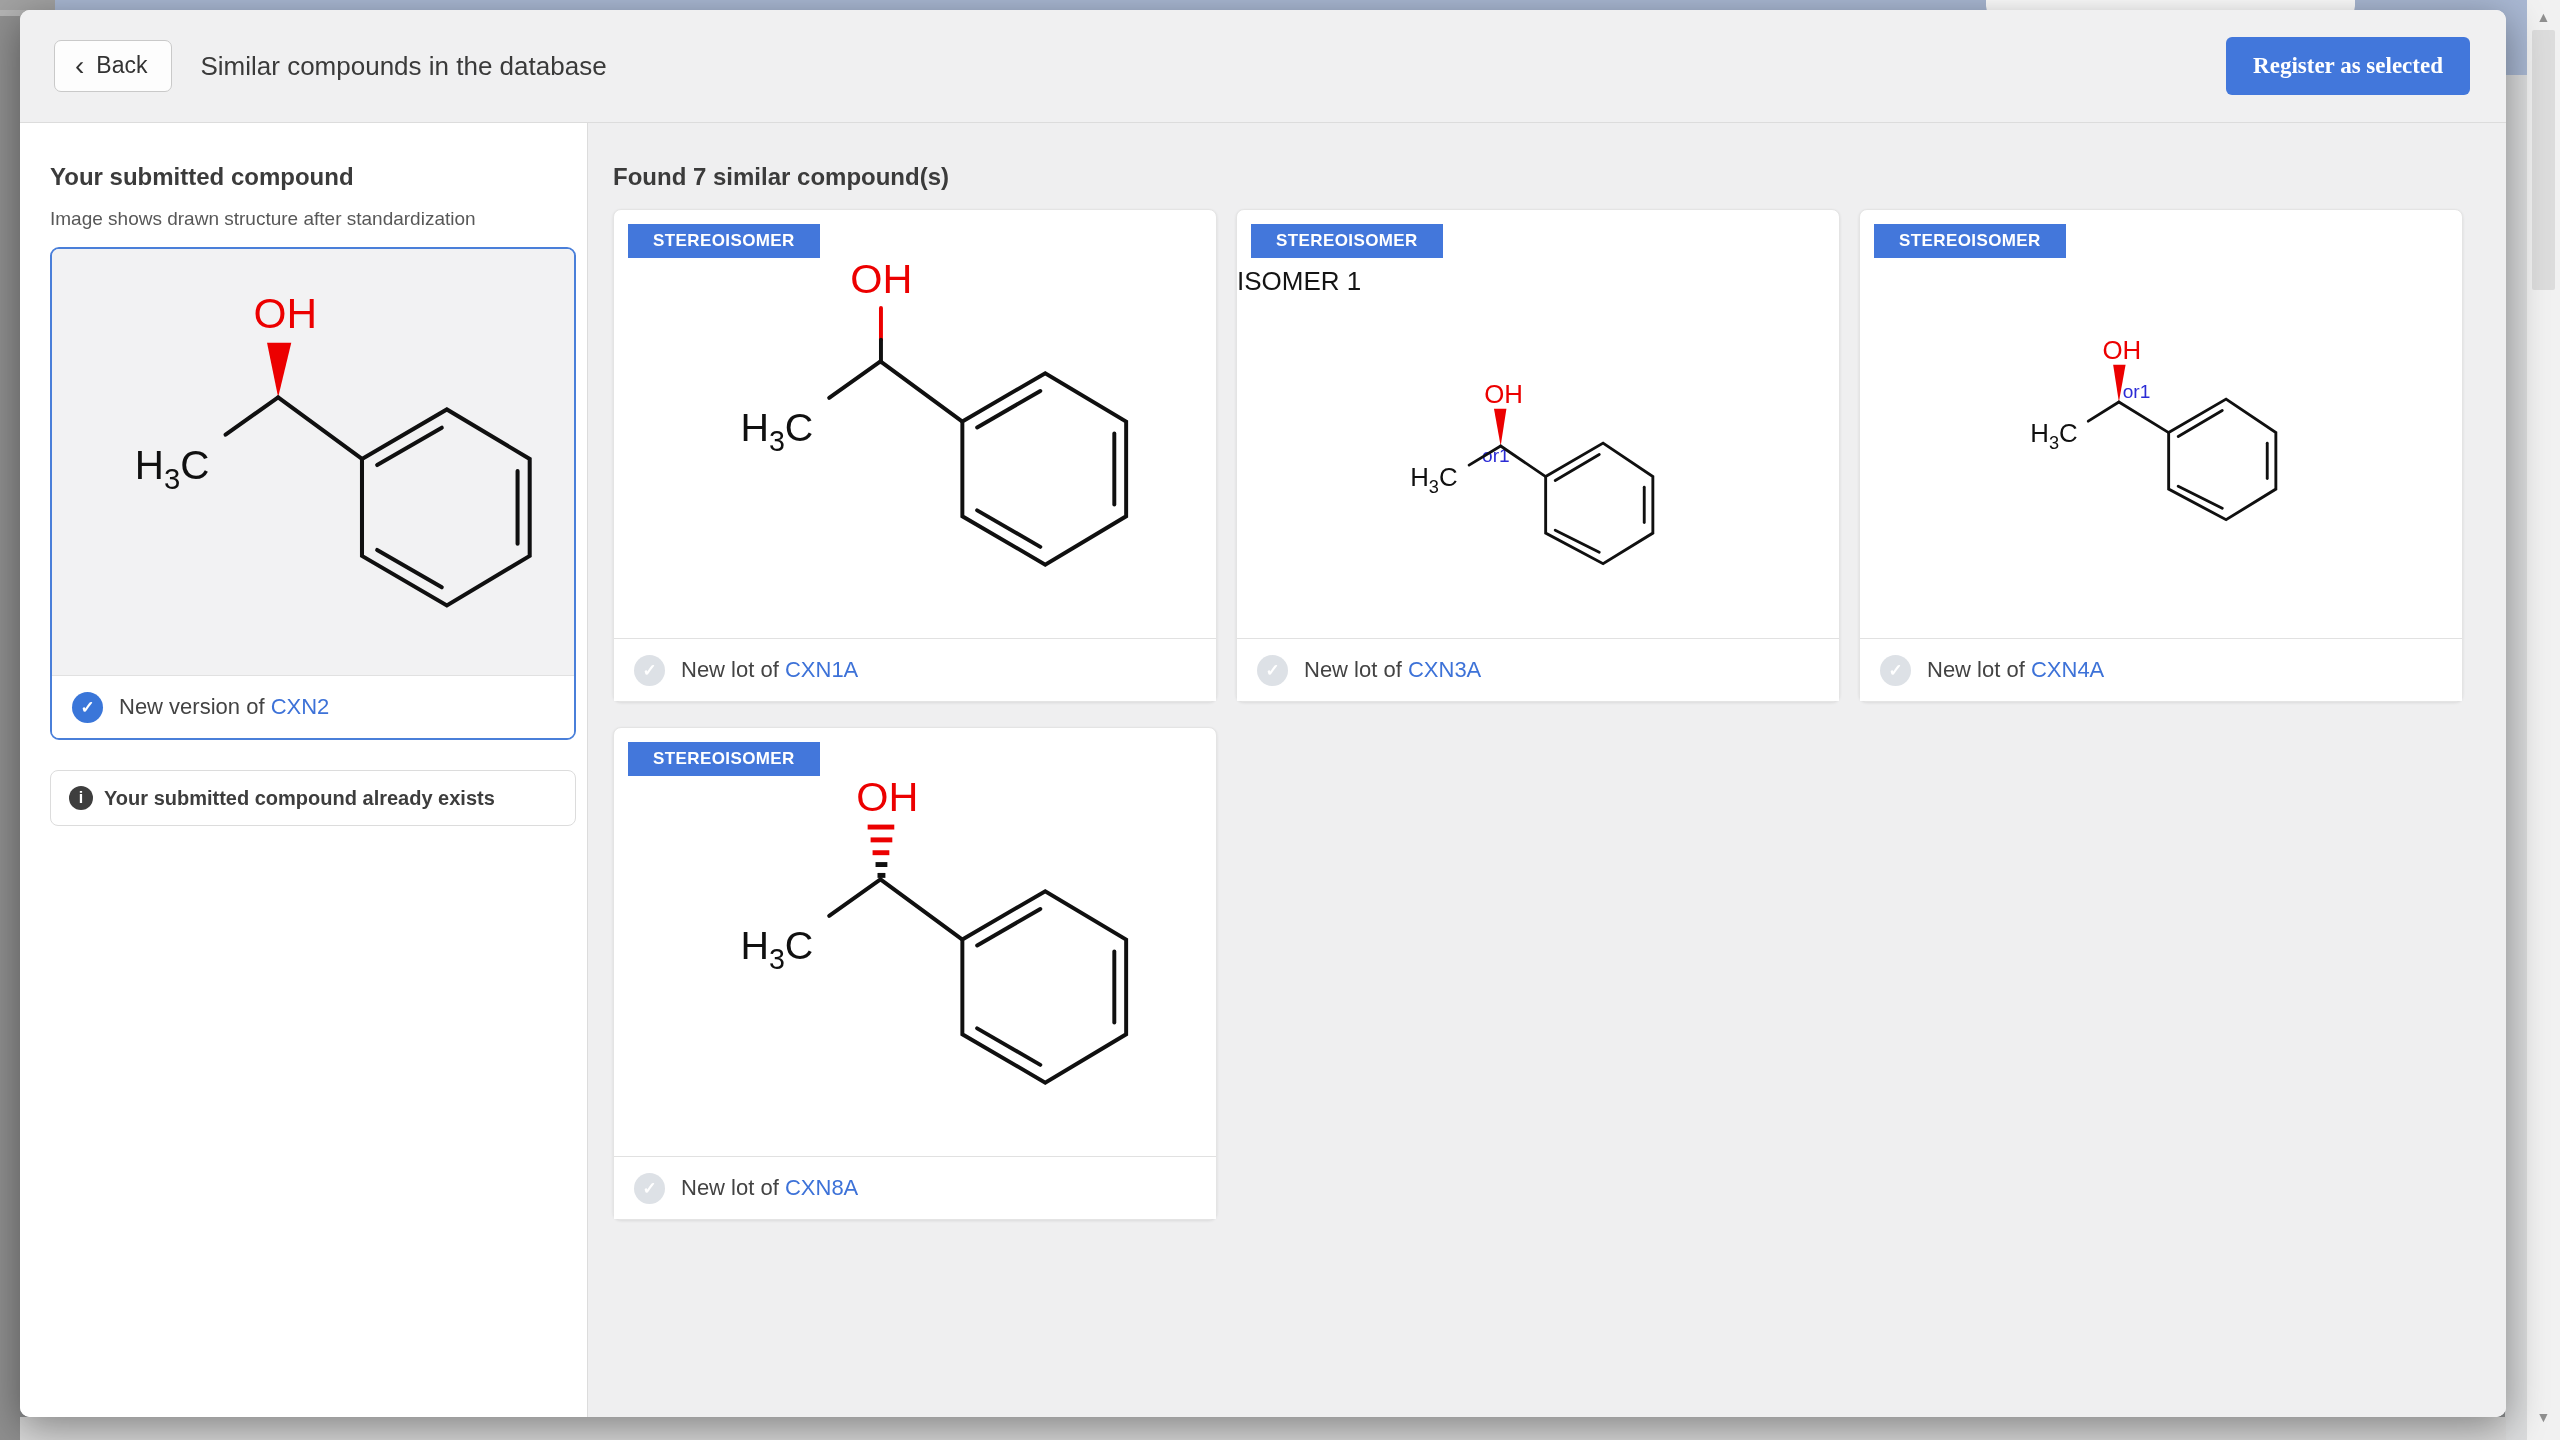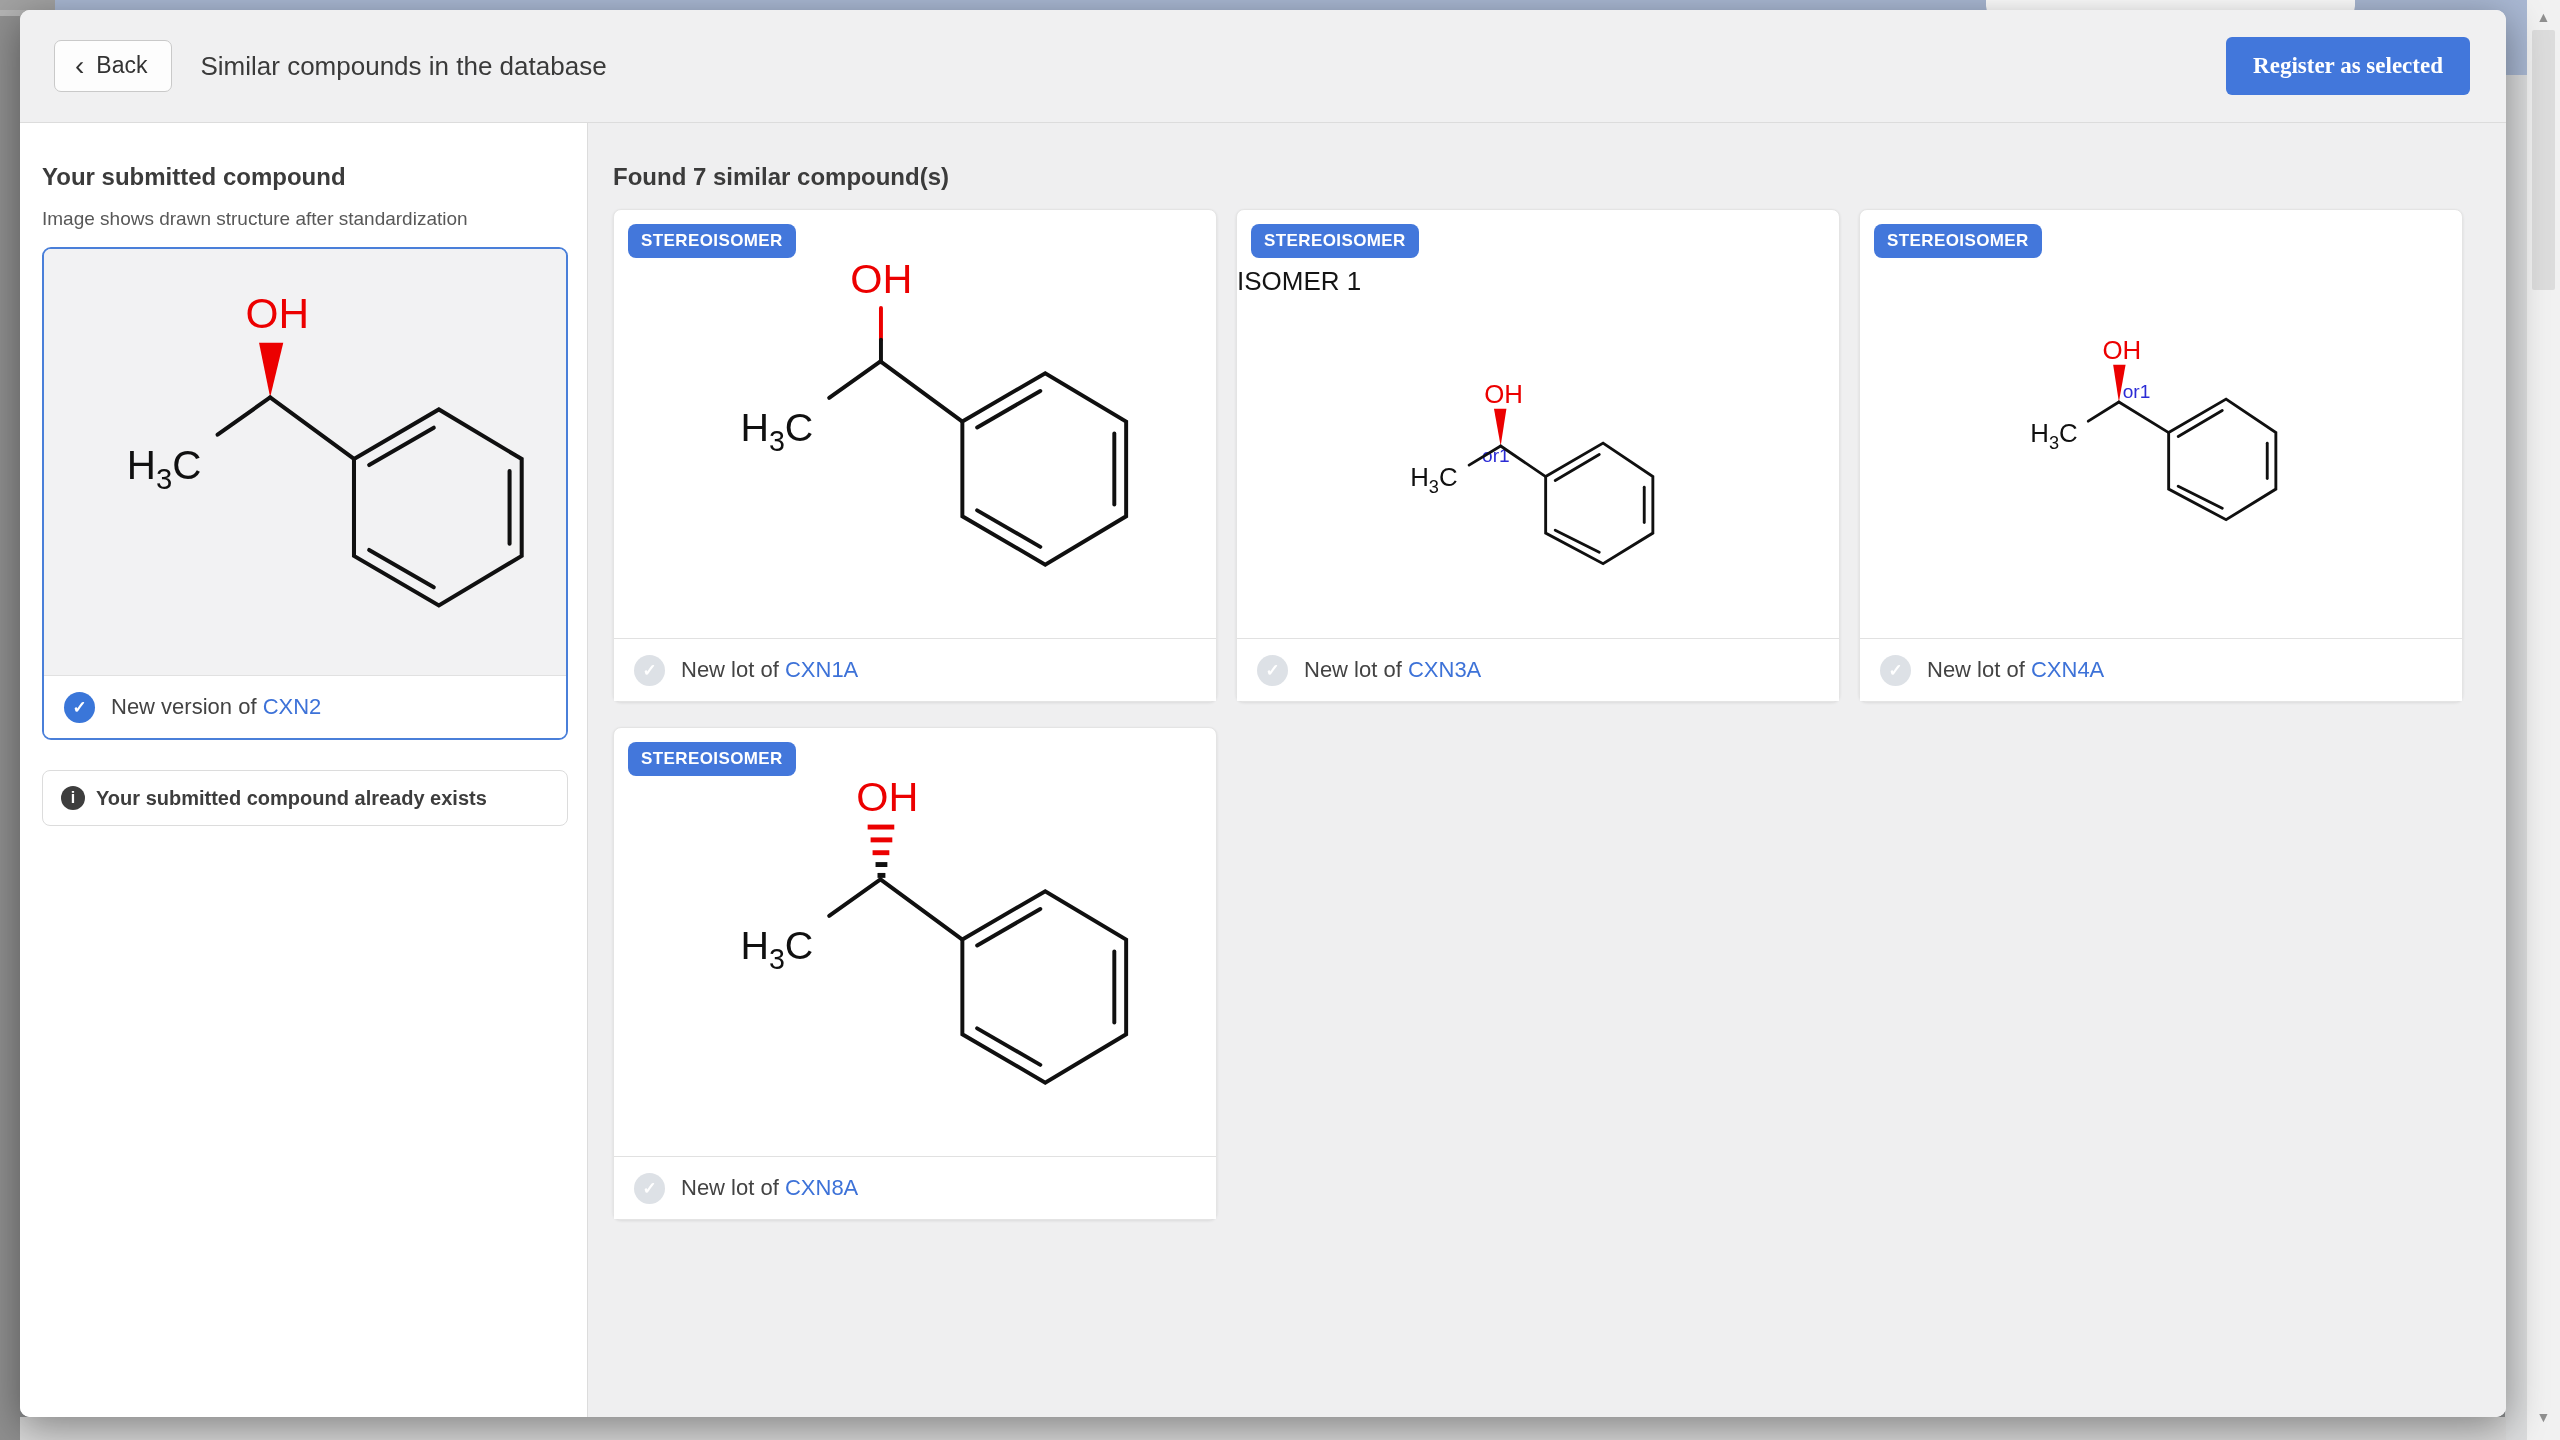--- a/index.html
+++ b/index.html
@@ -32,21 +32,21 @@
   .back-btn{display:flex;align-items:center;gap:12px;background:#fdfdfd;border:1px solid #c9c9c9;border-radius:7px;
     padding:11px 24px 12px 20px;font-size:23px;color:#333;cursor:pointer;}
   .back-chev{font-size:28px;line-height:20px;color:#333;}
   .dlg-title{margin-left:28px;font-size:26px;font-weight:normal;color:#3a3a3a;}
   .register-btn{margin-left:auto;background:#4277db;color:#fff;font-weight:bold;font-size:23px;border:none;
     border-radius:6px;padding:16px 27px;cursor:pointer;font-family:Liberation Serif, serif;}
 
   .dlg-body{flex:1;display:flex;min-height:0;}
 
   
-  .left-panel{width:568px;flex:0 0 568px;background:#fff;border-right:1px solid #dcdcdc;padding:26px 0 0 22px;box-sizing:border-box;}
+  .left-panel{width:568px;flex:0 0 568px;background:#fff;border-right:1px solid #dcdcdc;padding:26px 0 0 30px;box-sizing:border-box;}
   .left-inner{width:526px;}
   .panel-heading{font-size:24px;font-weight:bold;color:#3b3b3b;margin:14px 0 0 0;}
   .panel-subheading{font-size:19px;color:#585858;margin:17px 0 0 0;}
   .submitted-card{margin-top:17px;border:2px solid #4a7fd9;border-radius:9px;background:#fff;overflow:hidden;}
   .submitted-structure{height:426px;background:#f2f2f3;display:flex;align-items:center;justify-content:center;}
   .card-footer{height:62px;background:#fff;border-top:1px solid #e1e1e1;display:flex;align-items:center;
     padding:0 20px;gap:16px;}
   .check-circle{width:31px;height:31px;border-radius:50%;display:flex;align-items:center;justify-content:center;
     color:#fff;font-size:17px;font-weight:bold;cursor:pointer;flex:0 0 31px;}
   .check-circle.selected{background:#3a76d9;}
@@ -58,21 +58,21 @@
   .info-icon{width:24px;height:24px;border-radius:50%;background:#3e3e3e;color:#fff;display:flex;align-items:center;
     justify-content:center;font-size:16px;font-weight:bold;flex:0 0 24px;}
   .info-text{font-size:20px;font-weight:bold;color:#3d3d3d;}
 
   
   .results{flex:1;background:#efeff0;padding:26px 0 0 25px;box-sizing:border-box;overflow:hidden;}
   .cards-grid{margin-top:18px;display:grid;grid-template-columns:repeat(3,604px);column-gap:19px;row-gap:25px;}
   .sim-card{position:relative;background:#fff;border:1px solid #e4e4e4;border-radius:8px;
     box-shadow:0 1px 3px rgba(0,0,0,.09);height:491px;display:flex;flex-direction:column;cursor:pointer;}
   .badge{position:absolute;top:14px;left:14px;background:#4377db;color:#fff;font-size:17px;font-weight:bold;
-    letter-spacing:.4px;padding:7px 13px;border-radius:8px;}
+    letter-spacing:.4px;padding:7px 25px;border-radius:0;}
   .iso-title{margin-top:56px;text-align:left;font-size:26px;color:#141414;}
   .structure-wrap{flex:1;display:flex;align-items:center;justify-content:center;min-height:0;}
 
   svg text{font-family:"Liberation Sans",sans-serif;}
   .atom-red{fill:#ec0000;}
   .atom-black{fill:#101010;}
   .or-label{fill:#2b2bd5;}
   .bond{stroke:#101010;stroke-width:4;stroke-linecap:round;fill:none;}
   .bond-red{stroke:#ec0000;stroke-width:4;stroke-linecap:round;fill:none;}
   .sm .bond,.sm .bond-red{stroke-width:3;}

